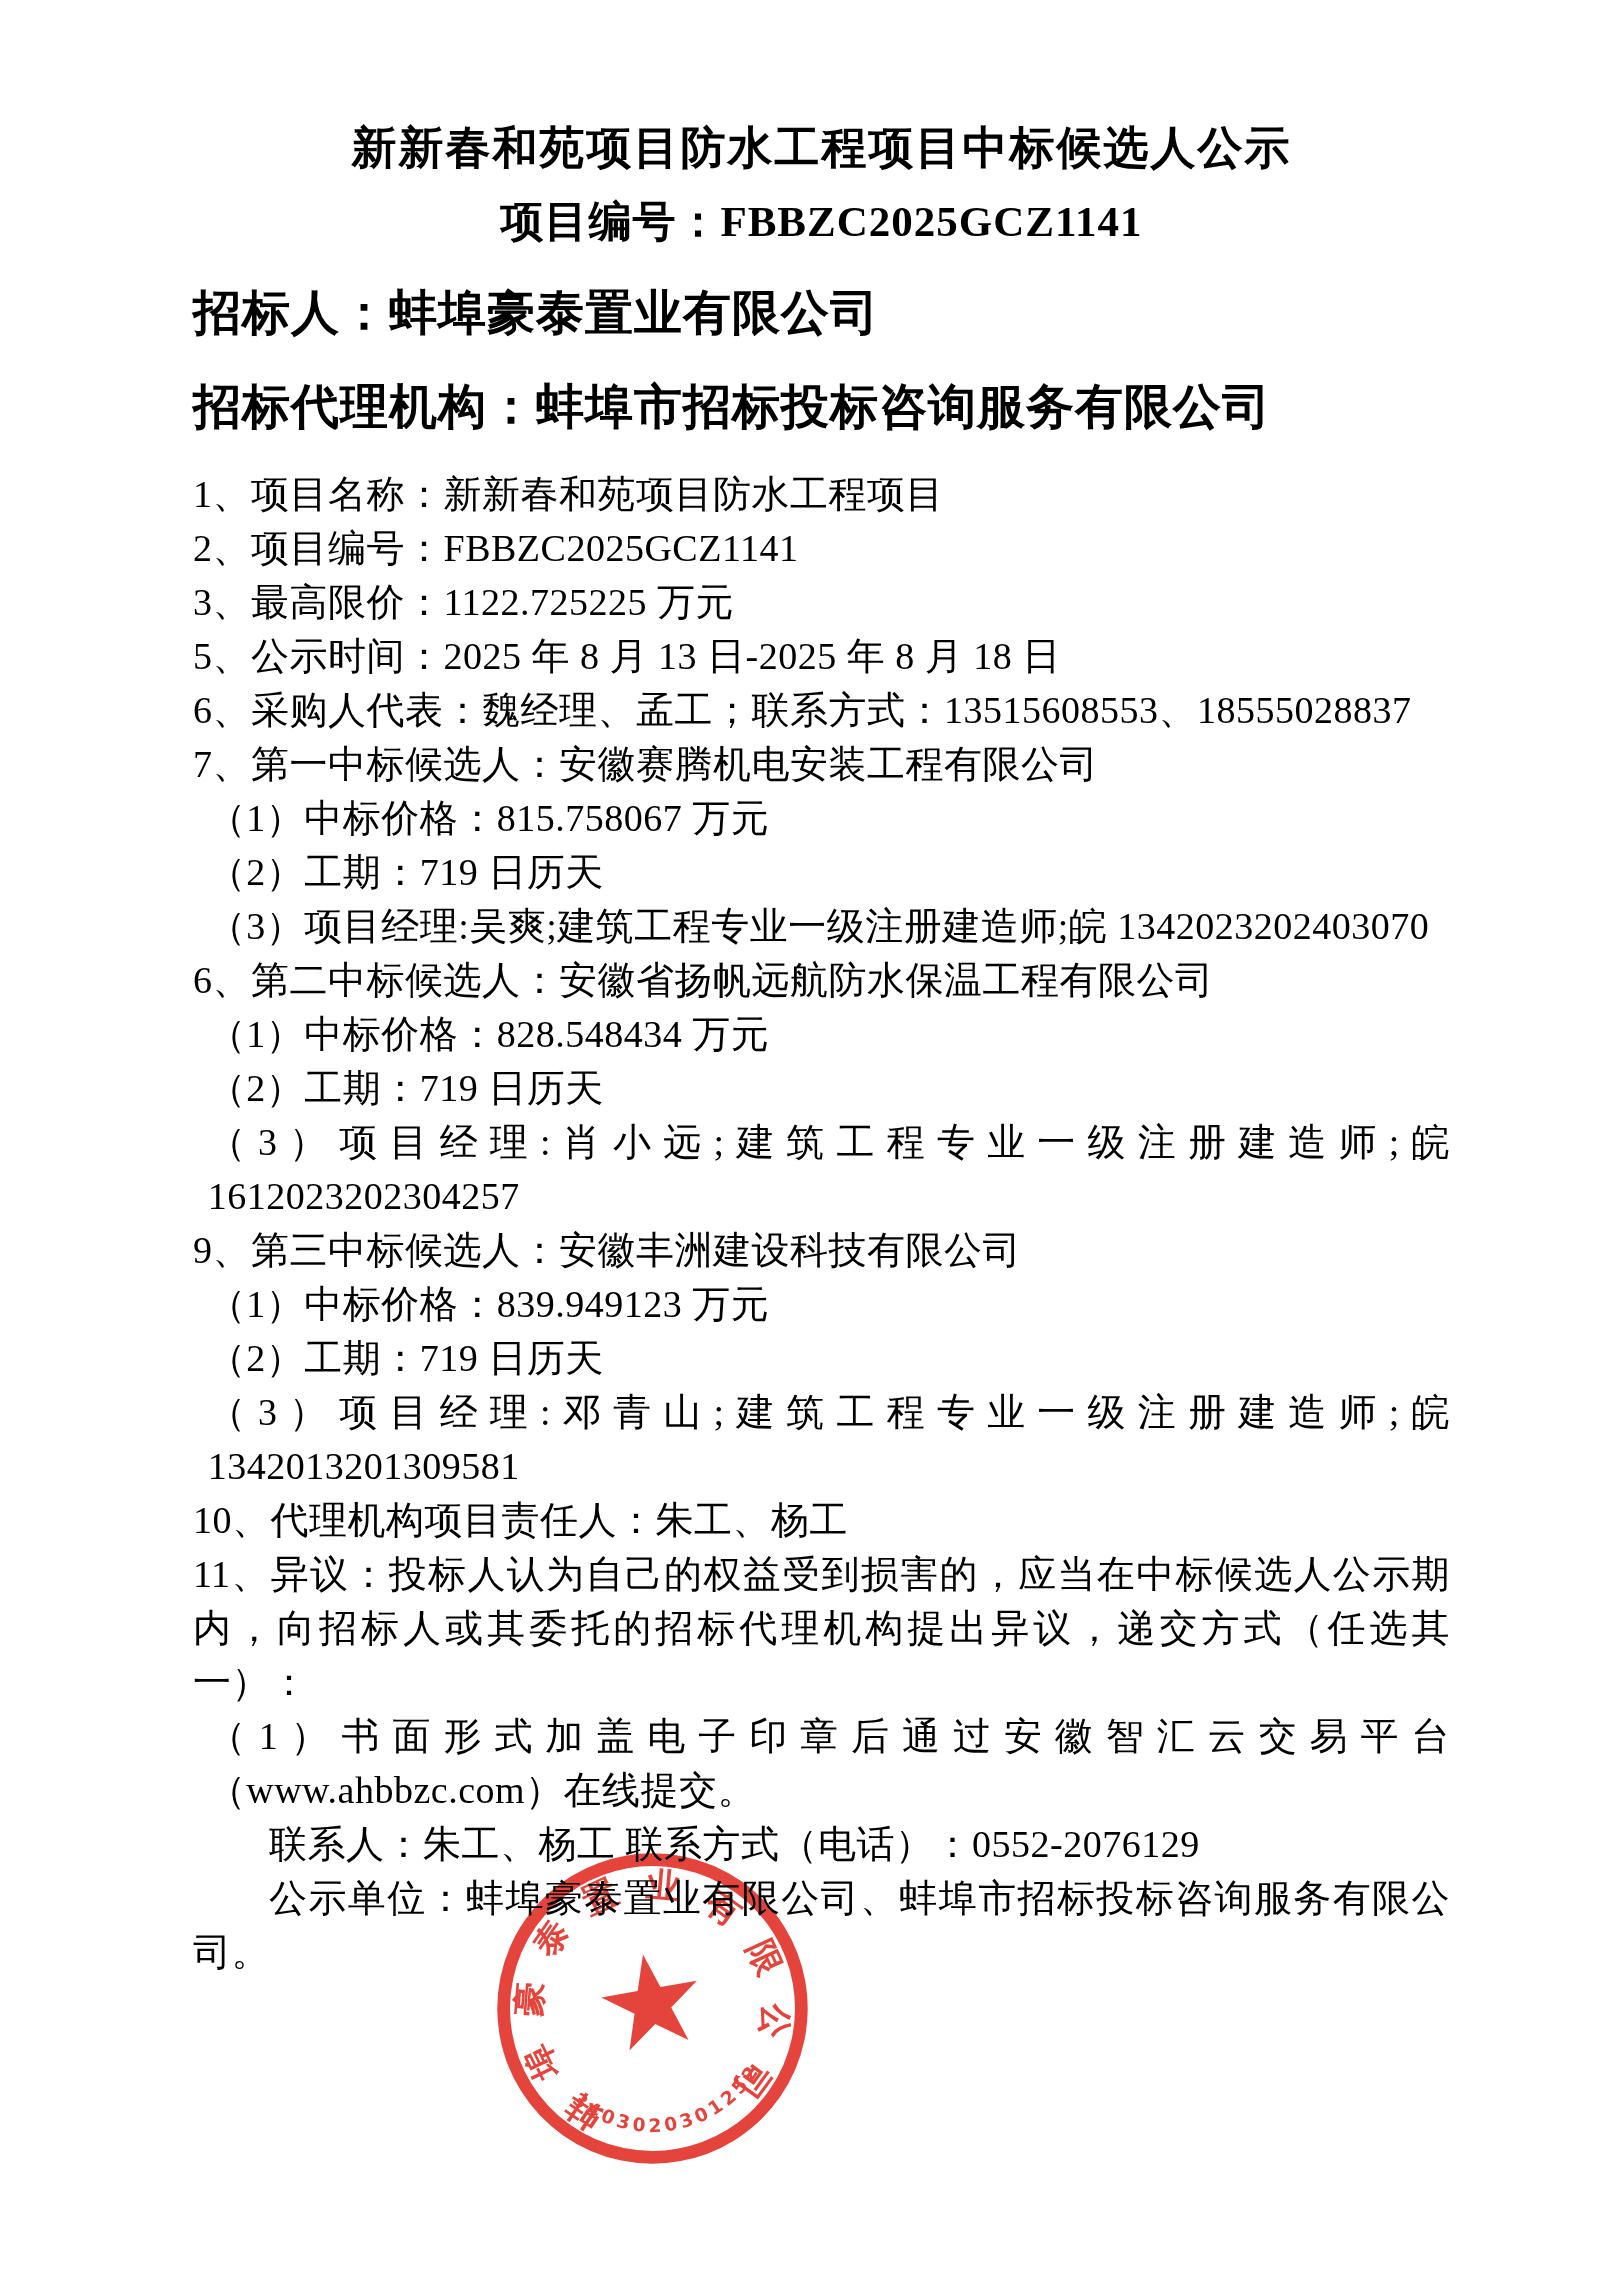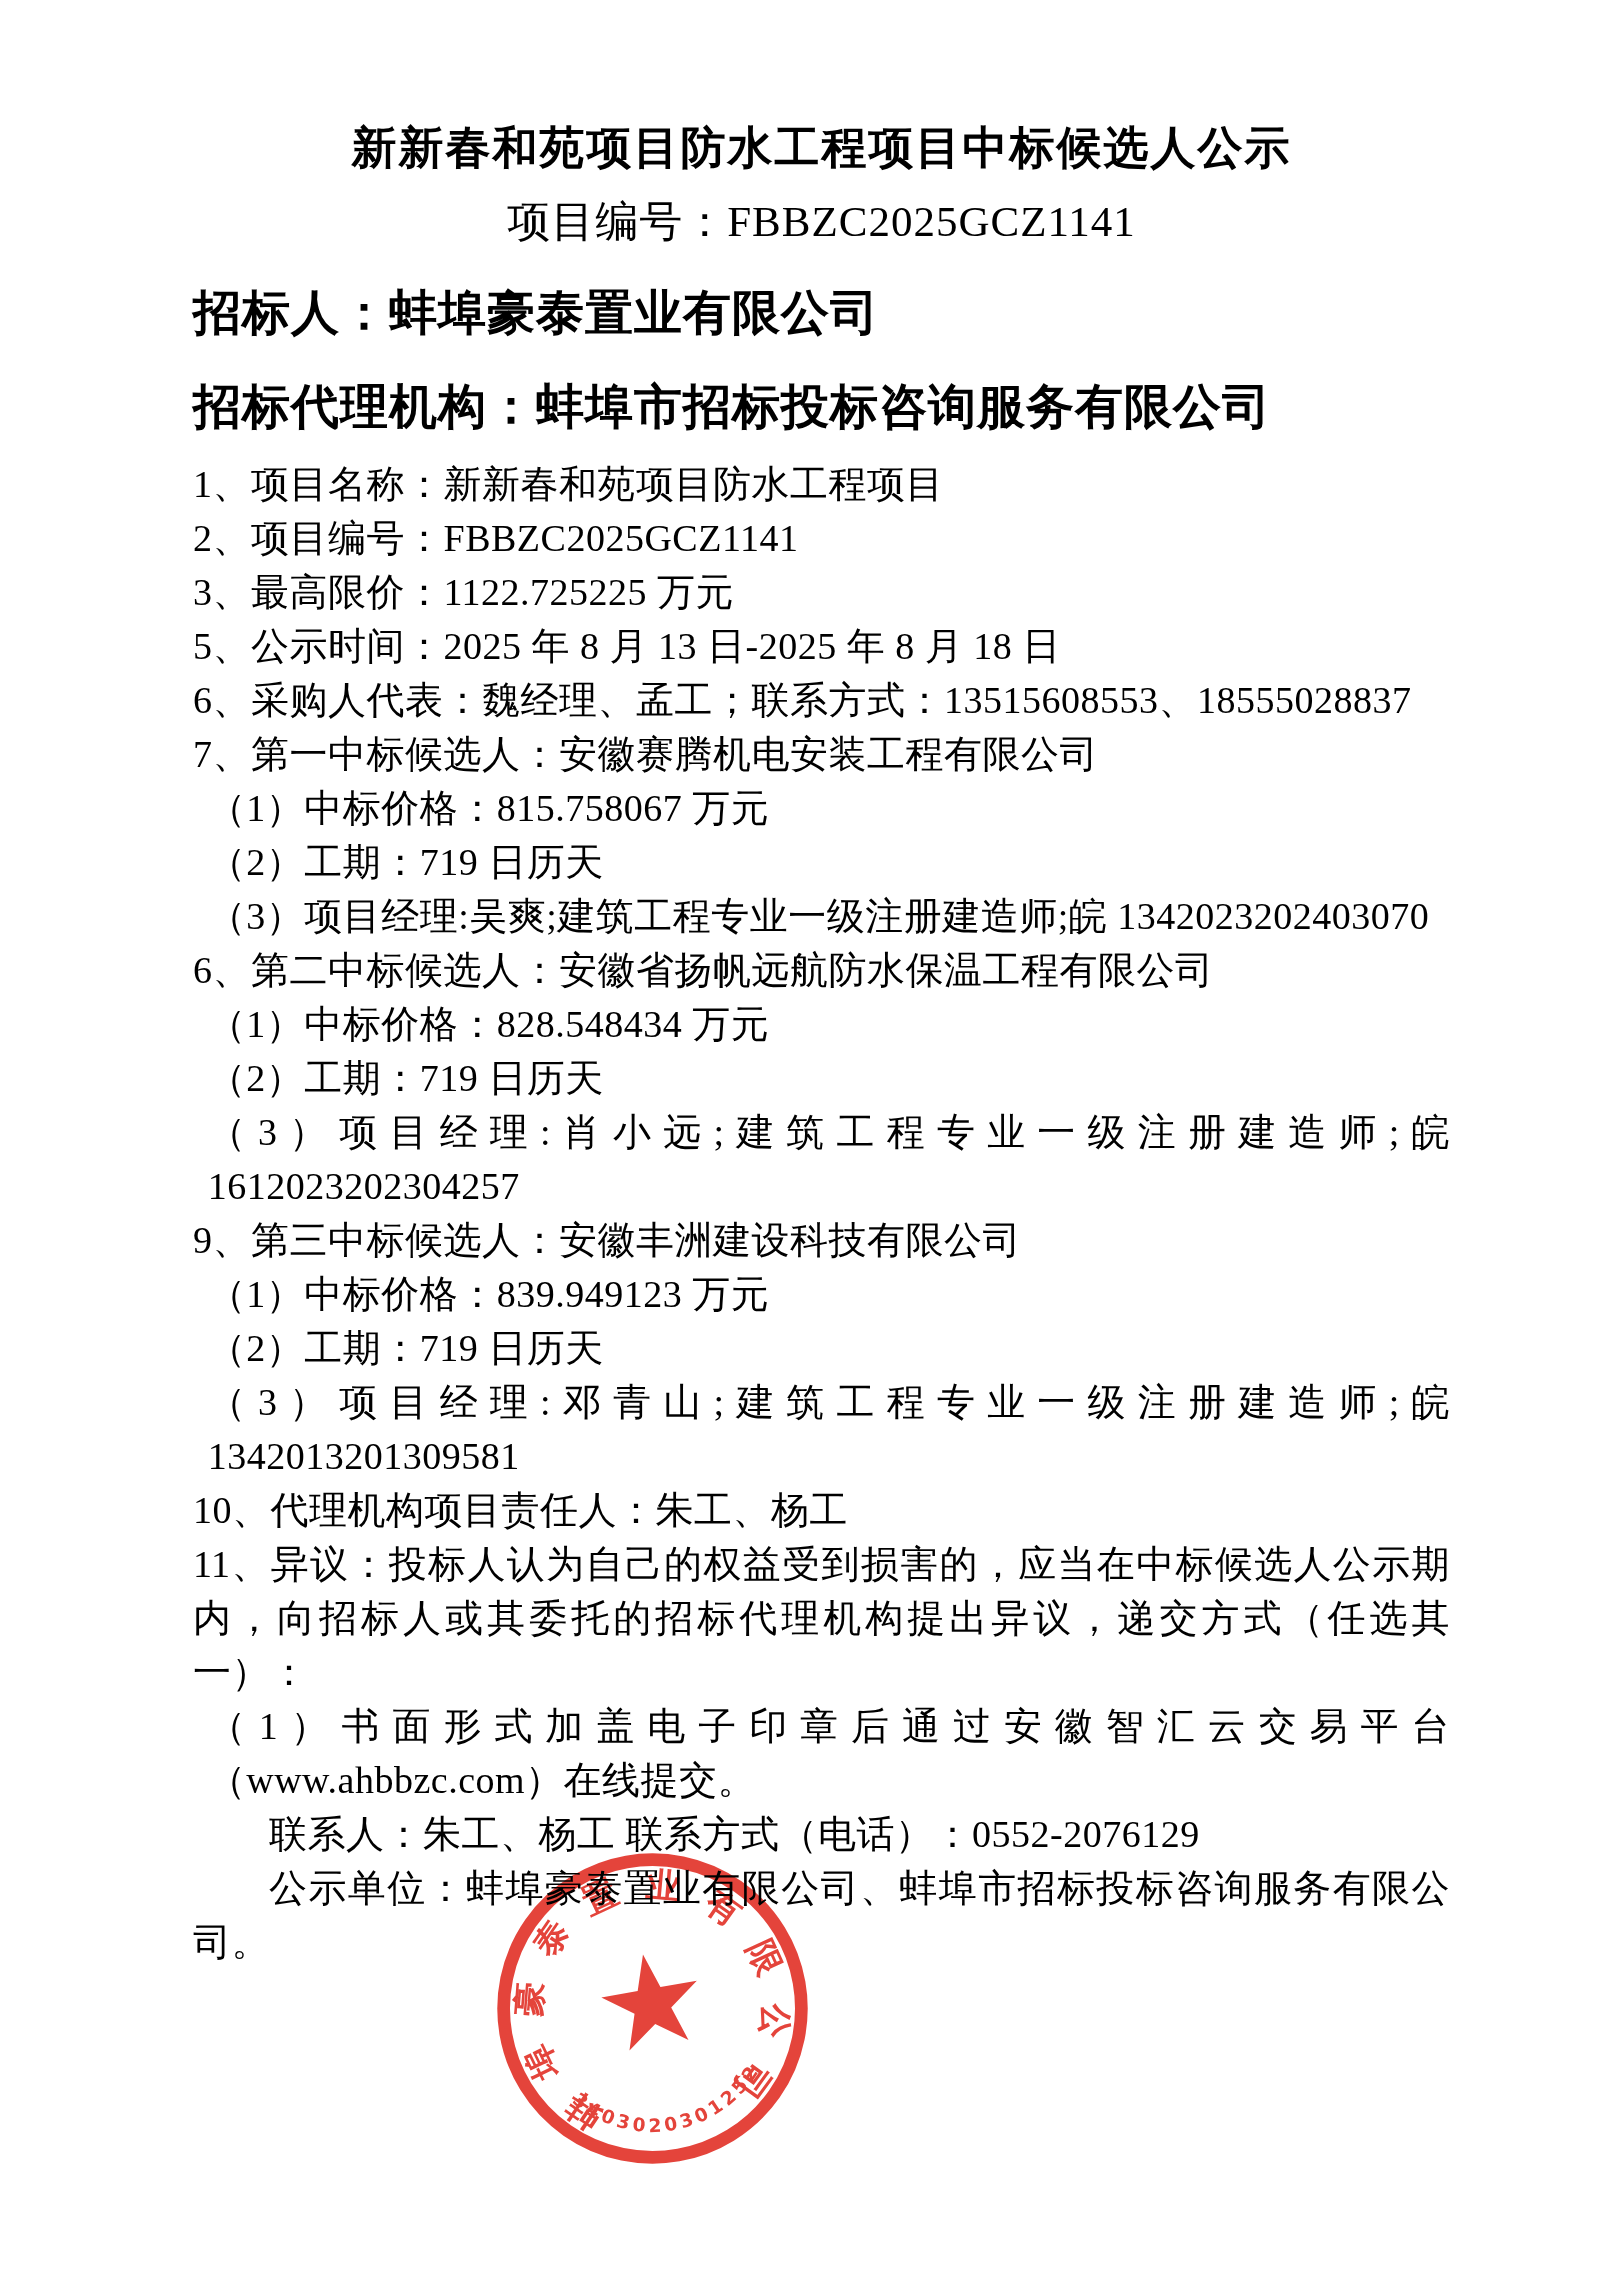--- a/index.html
+++ b/index.html
@@ -26,35 +26,35 @@
   .doc-title {
     font-size: 45px;
     font-weight: bold;
     line-height: 49px;
     text-align: center;
     margin: 0 0 25.5px 0;
     letter-spacing: 2px;
   }
   .doc-subtitle {
     font-size: 43px;
-    font-weight: normal;
+    font-weight: bold;
     line-height: 45px;
     text-align: center;
     margin: 15px 0 49px 0;
     letter-spacing: 1px;
   }
   .bold-line {
     font-size: 48px;
     font-weight: bold;
     line-height: 39px;
     margin: 0 0 55px 0;
     letter-spacing: 1px;
   }
   .bold-line.second {
-    margin-bottom: 31px;
+    margin-bottom: 41px;
   }
   .body-text p {
     font-size: 38px;
     line-height: 54px;
     margin: 0;
     text-align: justify;
     letter-spacing: 0.5px;
   }
   .body-text p.sub {
     padding-left: 14.7px;

